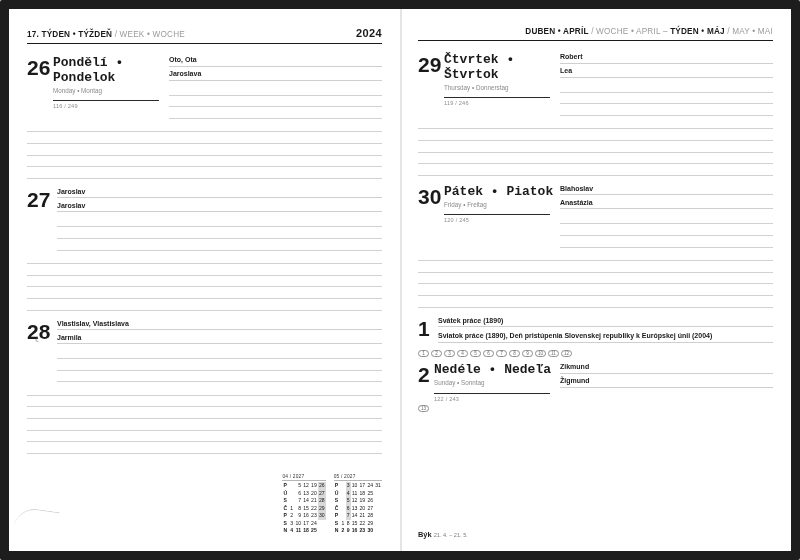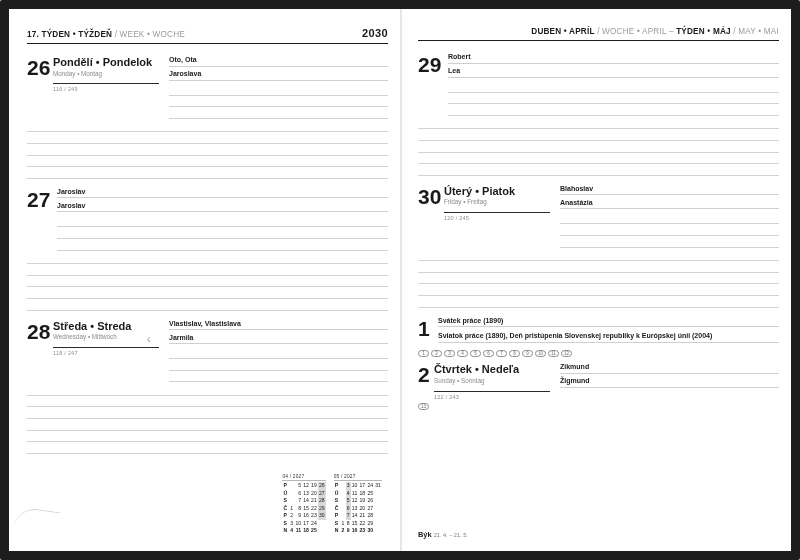--- a/index.html
+++ b/index.html
@@ -22,21 +22,21 @@
   .book-edge {
     position:absolute; left:0; top:0; width:800px; height:560px;
     border:9px solid #1d1d1d;
     border-radius:2px;
     pointer-events:none;
   }
   .spread { position:absolute; inset:0; display:flex; }
   .page {
     position:relative;
     width:392px; height:544px;
-    padding:18px 12px 10px 18px;
+    padding:18px 18px 10px 18px;
   }
   .page.left { }
   .page.right { }
   .gutter {
     position:absolute; left:391px; top:0; width:2px; height:544px;
     background:linear-gradient(to right,#f2f2f2,#d8d8d8,#f2f2f2);
   }
 
   
   .page-header {
@@ -59,21 +59,21 @@
     position:relative;
   }
   .day-top { display:flex; }
   .daynum {
     font-size:21px; font-weight:bold; line-height:1;
     width:26px; flex:none; padding-top:1px;
   }
   .daynum.narrow { width:16px; }
   .dayname-col { width:112px; flex:none; }
   .dayname {
-    font-size:11px; font-weight:bold; line-height:1.15;
+    font-size:13px; font-weight:bold; line-height:1.15;font-family:Liberation Mono, monospace;
   }
   .dayname-sub {
     font-size:6.3px; color:#8a8a8a; line-height:1.2; margin-top:1px;
   }
   .daynum-rule {
     border-bottom:1px solid #2a2a2a;
     margin-top:6px;
     margin-right:6px;
   }
   .daycount {
@@ -146,21 +146,21 @@
 <div class="page-frame">
   <div class="spread">
 
     <div class="page left">
 
       <div class="page-header">
         <div class="hdr-left">
           <span class="b">17. TÝDEN • TÝŽDEŇ</span>
           <span class="g">/ WEEK • WOCHE</span>
         </div>
-        <div class="hdr-year">2030</div>
+        <div class="hdr-year">2024</div>
       </div>
 
       <div class="day" style="margin-bottom:9px;">
         <div class="day-top">
           <div class="daynum">26</div>
           <div class="dayname-col">
             <div class="dayname">Pondělí • Pondelok</div>
             <div class="dayname-sub">Monday • Montag</div>
             <div class="daynum-rule"></div>
             <div class="daycount">116 / 249</div>
@@ -202,26 +202,20 @@
           <div class="ln"></div>
           <div class="ln"></div>
           <div class="ln"></div>
           <div class="ln"></div>
         </div>
       </div>
 
       <div class="day">
         <div class="day-top">
           <div class="daynum">28</div>
-          <div class="dayname-col">
-            <div class="dayname">Středa • Streda</div>
-            <div class="dayname-sub">Wednesday • Mittwoch</div>
-            <div class="daynum-rule"></div>
-            <div class="daycount">118 / 247</div>
-          </div>
           <div class="names-col" style="position:relative;">
             <div class="nameline">Vlastislav, Vlastislava</div>
             <div class="nameline">Jarmila</div>
             <span class="moon" style="left:-18px; top:16px;">☾</span>
             <div class="lines">
               <div class="ln"></div>
               <div class="ln"></div>
               <div class="ln"></div>
             </div>
           </div>
@@ -385,20 +379,26 @@
           <span class="g">/ WOCHE • APRIL</span>
           <span class="g">–</span>
           <span class="b">TÝDEN • MÁJ</span>
           <span class="g">/ MAY • MAI</span>
         </div>
       </div>
 
       <div class="day" style="margin-bottom:9px;">
         <div class="day-top">
           <div class="daynum">29</div>
+          <div class="dayname-col">
+            <div class="dayname">Čtvrtek • Štvrtok</div>
+            <div class="dayname-sub">Thursday • Donnerstag</div>
+            <div class="daynum-rule"></div>
+            <div class="daycount">119 / 246</div>
+          </div>
           <div class="names-col">
             <div class="nameline">Robert</div>
             <div class="nameline">Lea</div>
             <div class="lines">
               <div class="ln"></div>
               <div class="ln"></div>
               <div class="ln"></div>
             </div>
           </div>
         </div>
@@ -408,21 +408,21 @@
           <div class="ln"></div>
           <div class="ln"></div>
           <div class="ln"></div>
         </div>
       </div>
 
       <div class="day" style="margin-bottom:9px;">
         <div class="day-top">
           <div class="daynum">30</div>
           <div class="dayname-col">
-            <div class="dayname">Úterý • Piatok</div>
+            <div class="dayname">Pátek • Piatok</div>
             <div class="dayname-sub">Friday • Freitag</div>
             <div class="daynum-rule"></div>
             <div class="daycount">120 / 245</div>
           </div>
           <div class="names-col">
             <div class="nameline">Blahoslav</div>
             <div class="nameline">Anastázia</div>
             <div class="lines">
               <div class="ln"></div>
               <div class="ln"></div>
@@ -462,21 +462,21 @@
             <div class="chip">10</div>
             <div class="chip">11</div>
             <div class="chip">12</div>
           </div>
       </div>
 
       <div class="day">
         <div class="day-top">
           <div class="daynum narrow">2</div>
           <div class="dayname-col" style="width:122px;">
-            <div class="dayname">Čtvrtek • Nedeľa</div>
+            <div class="dayname">Nedéle • Nedeľa</div>
             <div class="dayname-sub">Sunday • Sonntag</div>
             <div class="daynum-rule"></div>
             <div class="daycount">122 / 243</div>
           </div>
           <div class="names-col">
             <div class="nameline">Zikmund</div>
             <div class="nameline">Žigmund</div>
           </div>
         </div>
         <div class="chips" id="chips-2">

